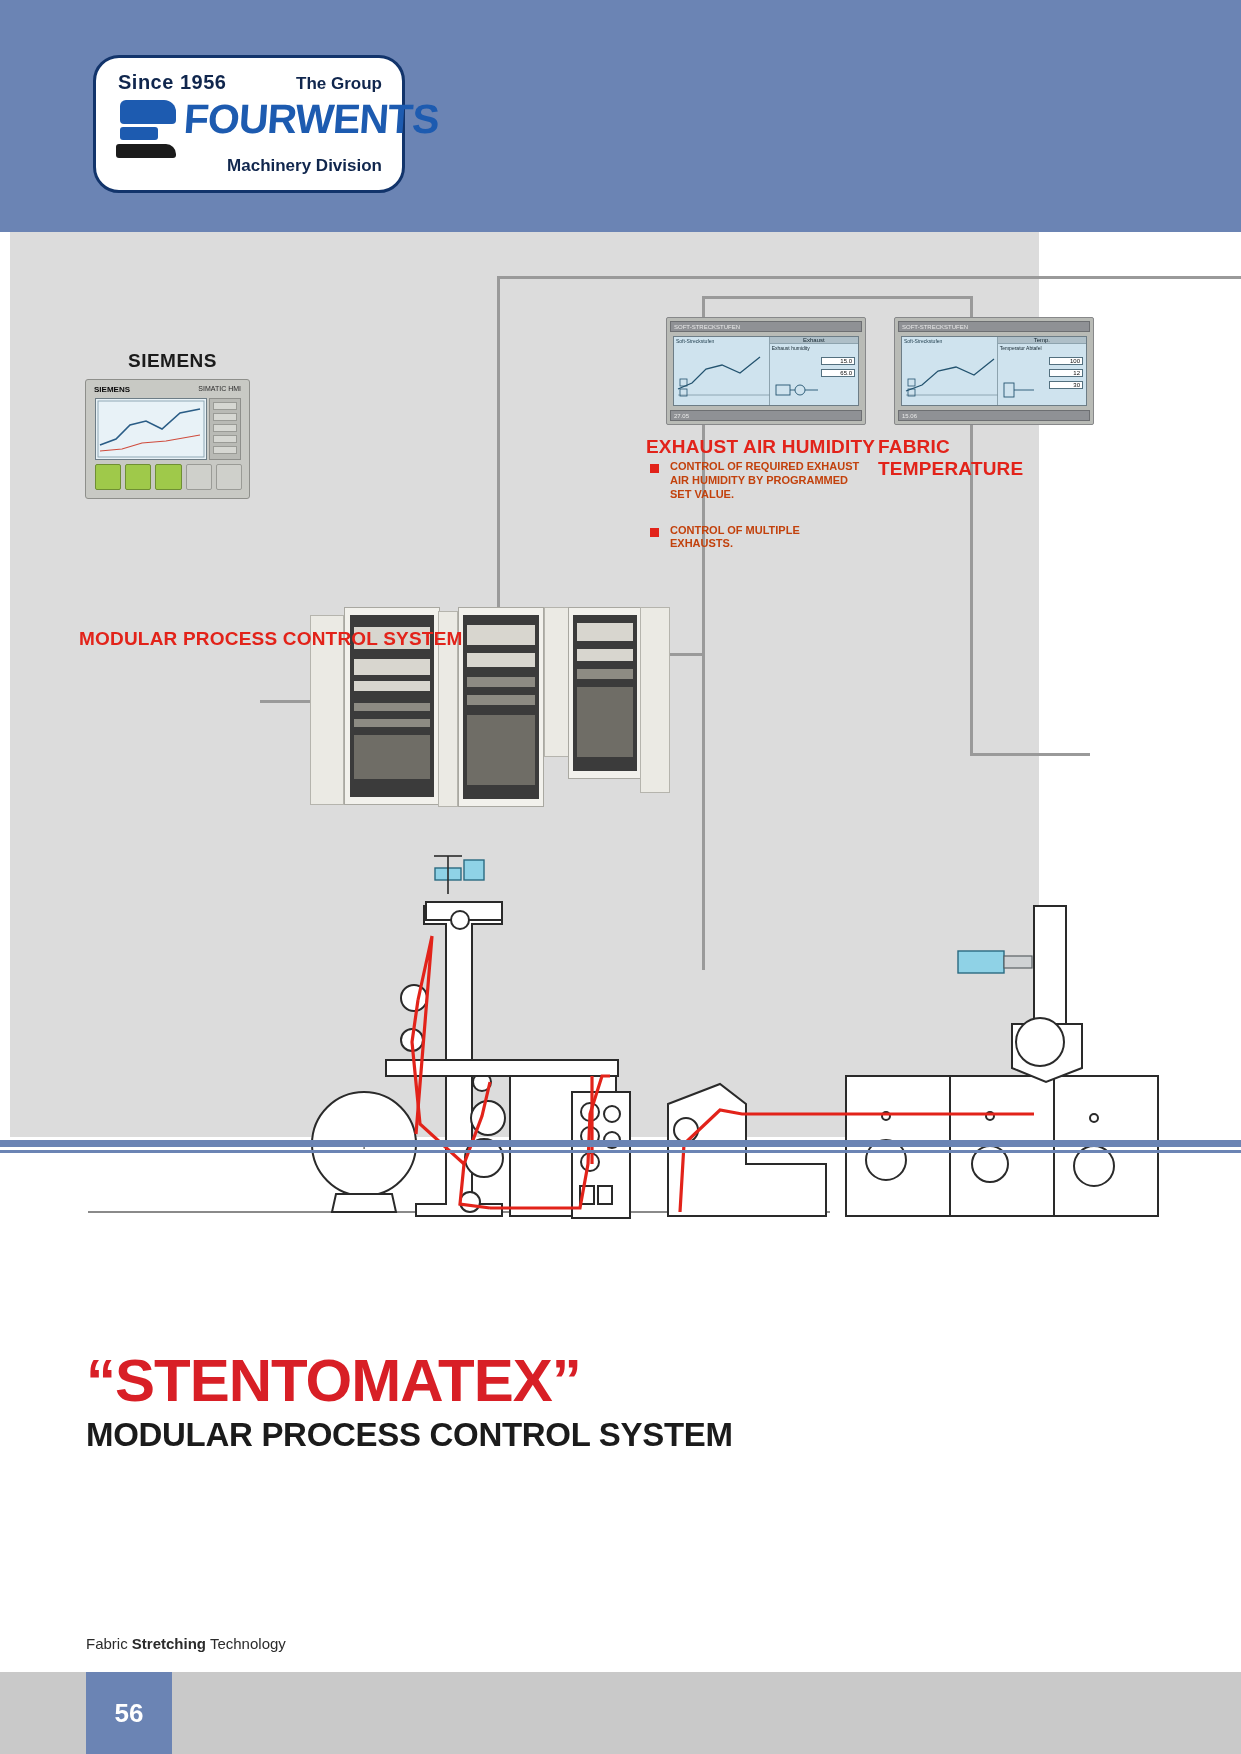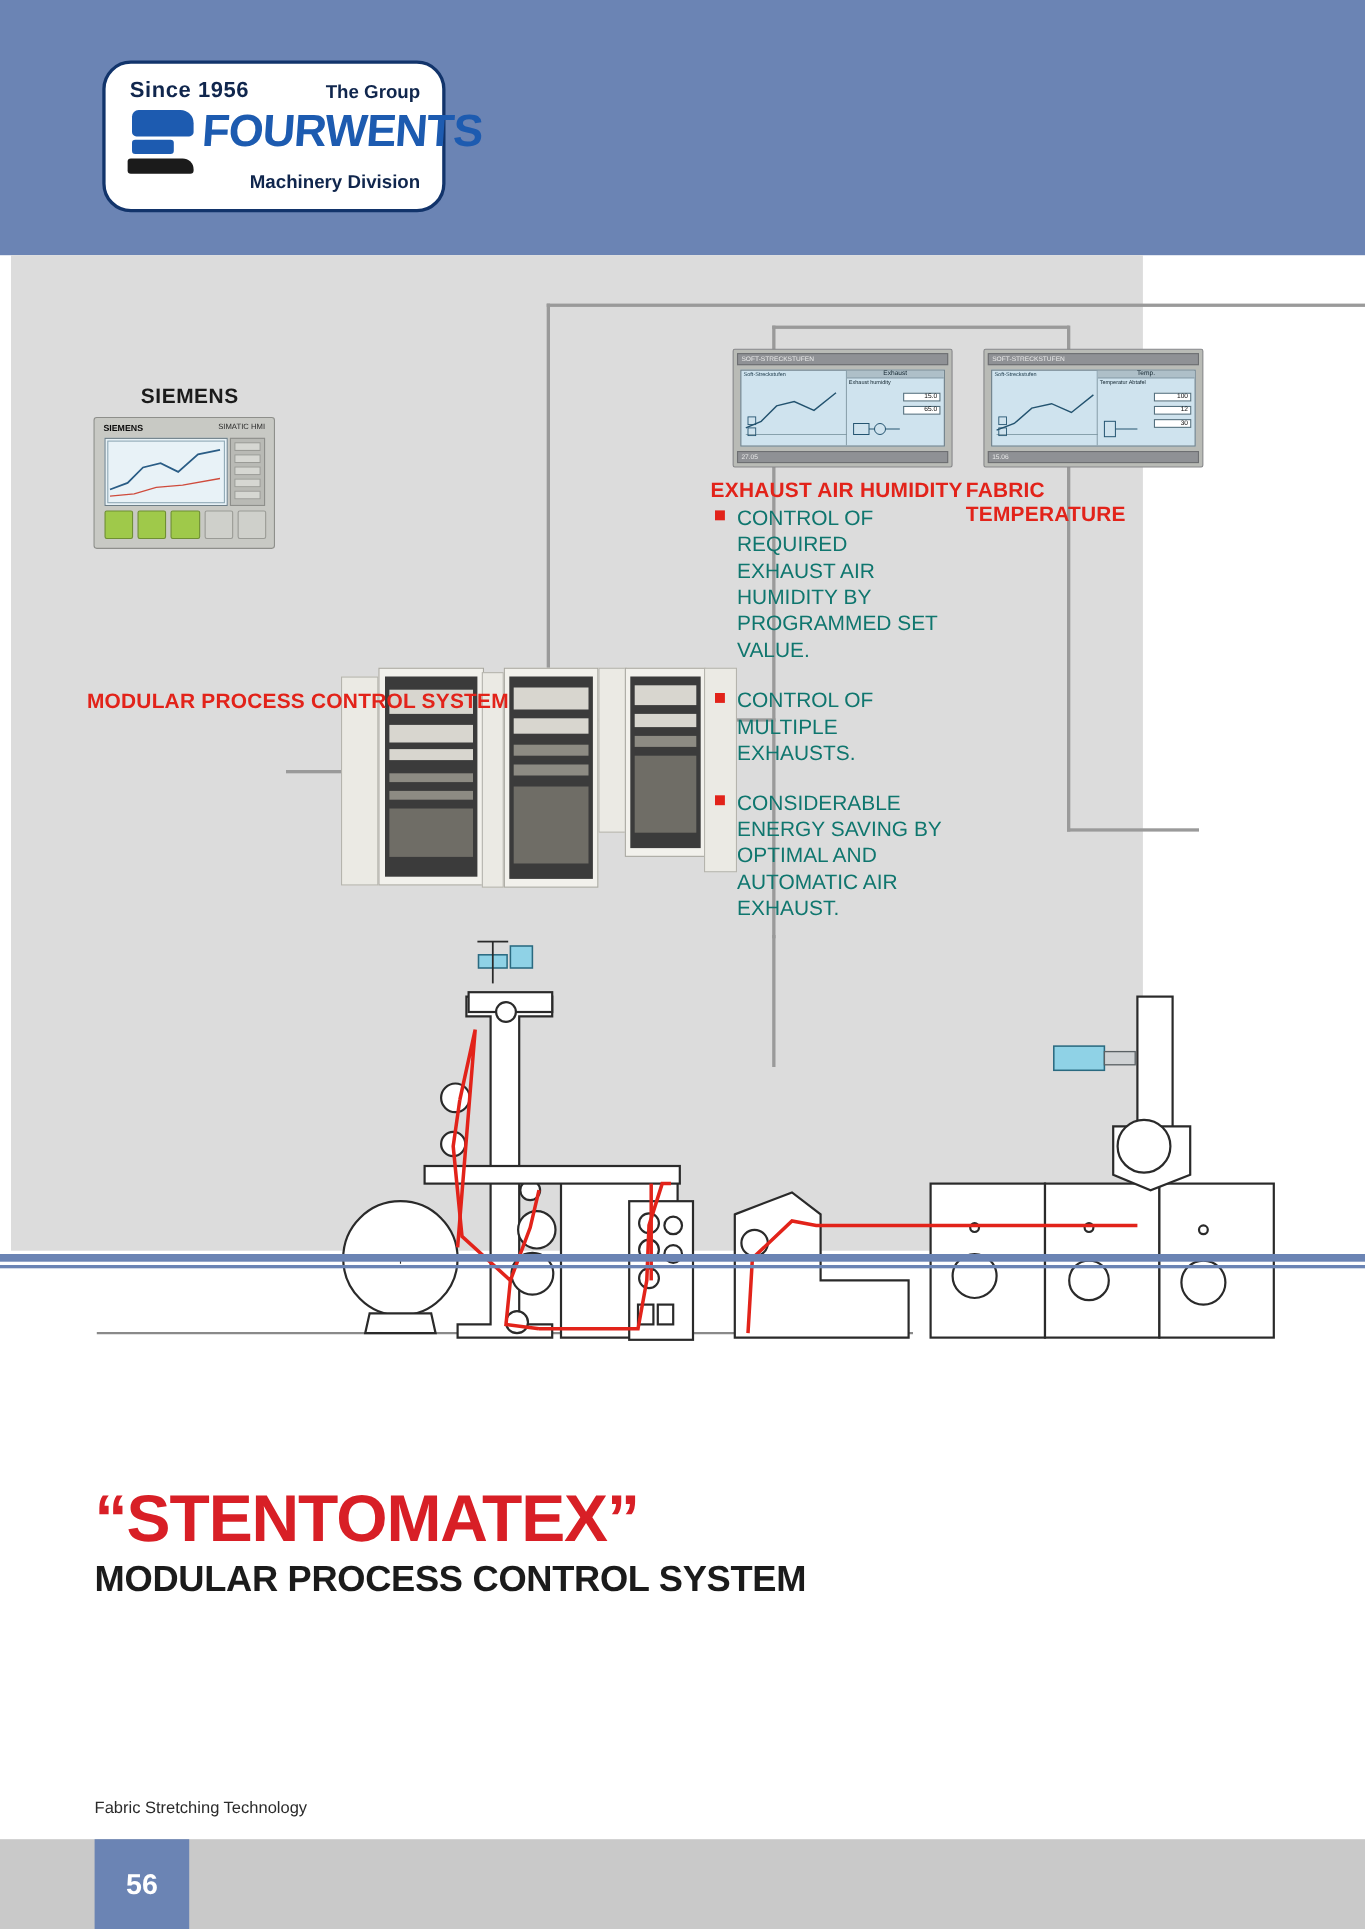--- a/index.html
+++ b/index.html
@@ -143,41 +143,41 @@
     position:absolute; right:3px; background:#ffffff; border:1px solid #53707f;
     font-size:6px; text-align:right; padding:0 2px; color:#0a0a0a; width:34px;
   }
   
   .head-red {
     position:absolute; font-size:19px; font-weight:bold; color:#e2231a; letter-spacing:0.2px;
   }
   .bullets { position:absolute; }
   .bullets li {
     list-style:none; position:relative; padding-left:20px; margin:0 0 14px 0;
-    font-size:19px; font-weight:normal; color:#0f766e; line-height:1.26;
+    font-size:11px; font-weight:bold; color:#c2410c; line-height:1.26;
   }
   .bullets li:before {
     content:""; position:absolute; left:0; top:4px; width:9px; height:9px; background:#e2231a;
   }
   .bullets ul { margin:0; padding:0; }
   
   .machine { position:absolute; left:10px; top:232px; width:1231px; height:905px; pointer-events:none; }
   
   .big-title {
     position:absolute; left:86px; top:1346px;
     font-size:60px; font-weight:bold; color:#d81f26; letter-spacing:-1px;
   }
   .sub-title {
     position:absolute; left:86px; top:1416px;
     font-size:33px; font-weight:bold; color:#1b1b1b; letter-spacing:-0.3px;
   }
   .foot-tag {
     position:absolute; left:86px; top:1635px; font-size:15px; color:#2b2b2b;
   }
-  .foot-tag b { font-weight:normal; }
+  .foot-tag b { font-weight:bold; }
   .foot-band {
     position:absolute; left:0; top:1672px; width:1241px; height:82px; background:#c9c9c9;
   }
   .foot-page {
     position:absolute; left:86px; top:1672px; width:86px; height:82px;
     background:#6b84b4; color:#ffffff; font-size:26px; font-weight:bold;
     display:flex; align-items:center; justify-content:center;
   }
 </style>
 </head>
@@ -323,21 +323,20 @@
   </div>
 
   <div class="head-red" style="left:636px; top:204px;">EXHAUST AIR HUMIDITY</div>
   <div class="head-red" style="left:868px; top:204px;">FABRIC TEMPERATURE</div>
   <div class="head-red" style="left:69px; top:396px;">MODULAR PROCESS CONTROL SYSTEM</div>
 
   <div class="bullets" style="left:640px; top:228px; width:210px;">
     <ul>
       <li>CONTROL OF REQUIRED EXHAUST AIR HUMIDITY BY PROGRAMMED SET VALUE.</li>
       <li style="margin-top:22px;">CONTROL OF MULTIPLE EXHAUSTS.</li>
-      <li style="margin-top:22px;">CONSIDERABLE ENERGY SAVING BY OPTIMAL AND AUTOMATIC AIR EXHAUST.</li>
     </ul>
   </div>
 
 
 
   <svg class="machine" width="1231" height="905" viewBox="0 0 1231 905">
     <g stroke="#2a2a2a" stroke-width="2" fill="#ffffff">
 
       <line x1="68" y1="748" x2="810" y2="748" stroke="#8a8a8a" stroke-width="2"></line>
 

